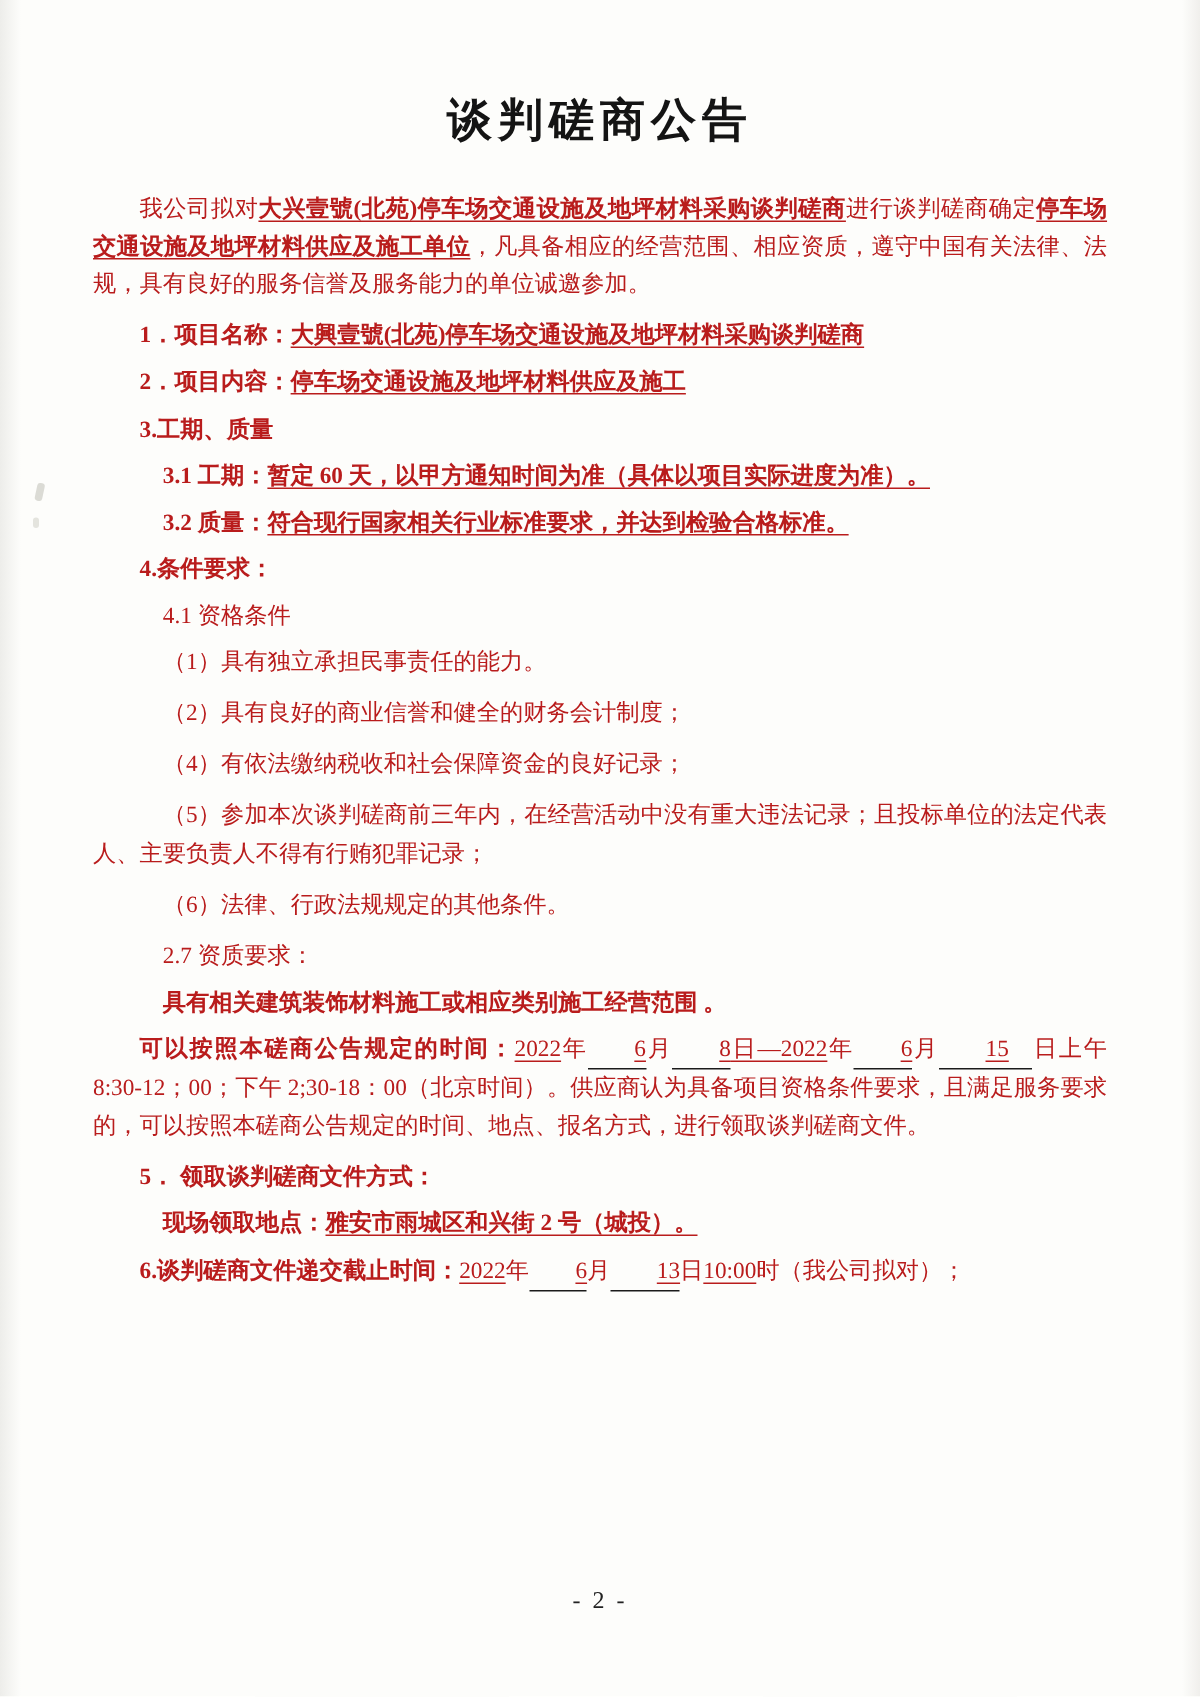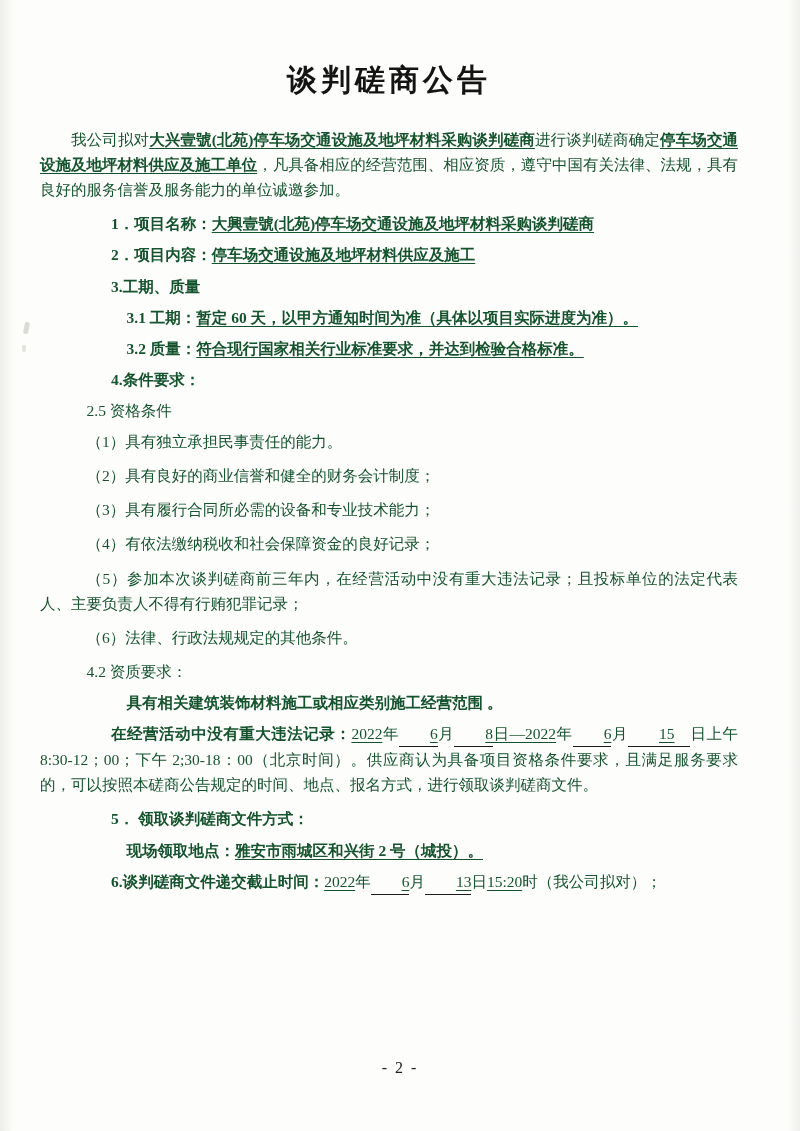--- a/index.html
+++ b/index.html
@@ -17,42 +17,42 @@
   }
   .page {
     position: relative;
     width: 800px;
     height: 1131px;
     background: #fdfdfb;
     padding: 0;
     box-sizing: border-box;
   }
   .page-inner {
-    padding: 46px 62px 0 40px;
+    padding: 46px 62px 0 62px;
     box-sizing: border-box;
   }
   .doc-title {
     text-align: center;
     font-family: "DejaVu Serif", "Liberation Serif", serif;
     font-weight: bold;
     font-size: 30px;
     letter-spacing: 4px;
     margin: 14px 0 26px 0;
     color: #141414;
   }
   p {
     margin: 0 0 9px 0;
     font-size: 15.5px;
     line-height: 1.62;
     text-align: justify;
-    color: #14532d;
+    color: #b91c1c;
   }
   .indent2 { text-indent: 2em; }
   .indent3 { text-indent: 3em; }
-  .bold { font-weight: bold; margin-left: 40px; }
+  .bold { font-weight: bold; }
   .u {
     text-decoration: underline;
     text-underline-offset: 3px;
   }
   .b-u {
     font-weight: bold;
     text-decoration: underline;
     text-underline-offset: 3px;
   }
   .blank-u {
@@ -139,44 +139,43 @@
     <p class="indent3 line-group">
       <span class="bold">3.1 工期：</span><span class="b-u">暂定 60 天，以甲方通知时间为准（具体以项目实际进度为准）。</span>
     </p>
 
     <p class="indent3 line-group">
       <span class="bold">3.2 质量：</span><span class="b-u">符合现行国家相关行业标准要求，并达到检验合格标准。</span>
     </p>
 
     <p class="indent2 line-group bold">4.条件要求：</p>
 
-    <p class="indent3 line-group">2.5 资格条件</p>
+    <p class="indent3 line-group">4.1 资格条件</p>
 
     <p class="indent3">（1）具有独立承担民事责任的能力。</p>
     <p class="indent3">（2）具有良好的商业信誉和健全的财务会计制度；</p>
-    <p class="indent3">（3）具有履行合同所必需的设备和专业技术能力；</p>
     <p class="indent3">（4）有依法缴纳税收和社会保障资金的良好记录；</p>
     <p class="indent3">（5）参加本次谈判磋商前三年内，在经营活动中没有重大违法记录；且投标单位的法定代表人、主要负责人不得有行贿犯罪记录；</p>
     <p class="indent3">（6）法律、行政法规规定的其他条件。</p>
 
-    <p class="indent3 line-group">4.2 资质要求：</p>
+    <p class="indent3 line-group">2.7 资质要求：</p>
     <p class="indent3 line-group bold">具有相关建筑装饰材料施工或相应类别施工经营范围 。</p>
 
     <p class="indent2">
-      <span class="bold">在经营活动中没有重大违法记录：</span><span class="u">2022</span>年<span class="u blank-u">6</span>月<span class="u blank-u">8</span><span class="u">日—2022</span>年<span class="u blank-u">6</span>月<span class="u blank-u xwide">15</span><span>日上午</span>
+      <span class="bold">可以按照本磋商公告规定的时间：</span><span class="u">2022</span>年<span class="u blank-u">6</span>月<span class="u blank-u">8</span><span class="u">日—2022</span>年<span class="u blank-u">6</span>月<span class="u blank-u xwide">15</span><span>日上午</span>
       <span>8:30-12；00；下午 2;30-18：00（北京时间）。供应商认为具备项目资格条件要求，且满足服务要求的，可以按照本磋商公告规定的时间、地点、报名方式，进行领取谈判磋商文件。</span>
     </p>
 
     <p class="indent2 line-group bold">5． 领取谈判磋商文件方式：</p>
 
     <p class="indent3 line-group">
       <span class="bold">现场领取地点：</span><span class="b-u">雅安市雨城区和兴街 2 号（城投）。</span>
     </p>
 
 
     <p class="indent2">
-      <span class="bold">6.谈判磋商文件递交截止时间：</span><span class="u">2022</span><span>年</span><span class="u blank-u">6</span><span>月</span><span class="u blank-u">13</span><span>日</span><span class="u">15:20</span><span>时（我公司拟对）；</span>
+      <span class="bold">6.谈判磋商文件递交截止时间：</span><span class="u">2022</span><span>年</span><span class="u blank-u">6</span><span>月</span><span class="u blank-u">13</span><span>日</span><span class="u">10:00</span><span>时（我公司拟对）；</span>
     </p>
 
   </div>
 
   <div class="page-num">- 2 -</div>
 </div>
 
 </body></html>

